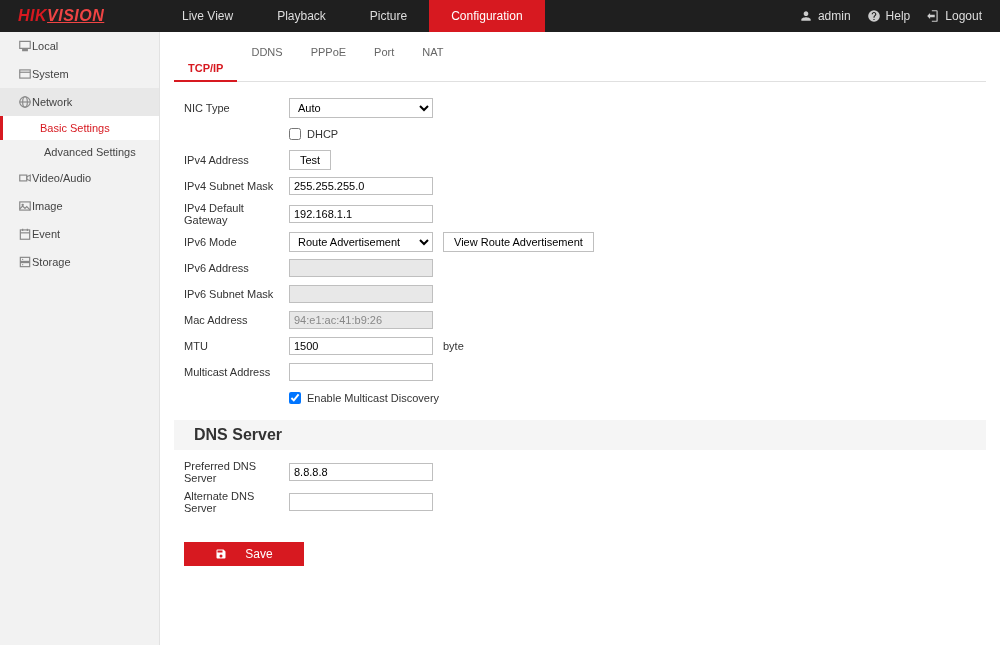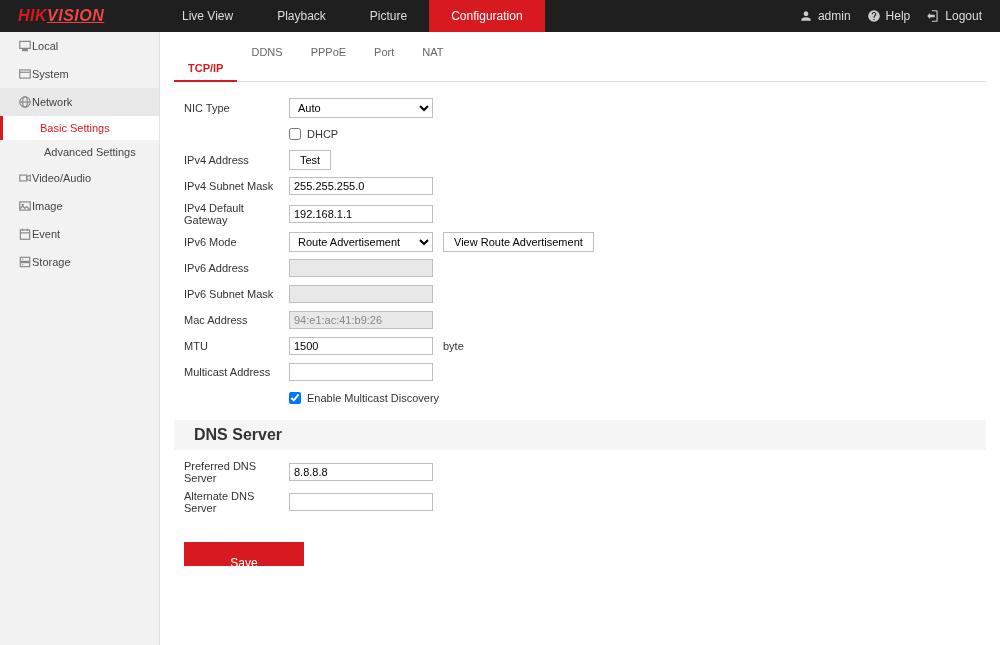--- a/index.html
+++ b/index.html
@@ -42,21 +42,21 @@
 .row input[type=text], .row select { width: 144px; height: 18px; border: 1px solid #bfbfbf; font-size: 11px; padding: 0 4px; background: #fff; }
 .row input[type=text]:disabled { background: #e8e8e8; color: #888; }
 .row select { height: 20px; }
 .row .checkbox-wrap { display: flex; align-items: center; gap: 6px; font-size: 11px; }
 .row input[type=checkbox] { width: 12px; height: 12px; }
 .btn-small { height: 20px; padding: 0 10px; font-size: 11px; background: #fff; border: 1px solid #bfbfbf; cursor: pointer; }
 .unit { font-size: 11px; color: #333; }
 
 .section-head { background: #f5f5f5; padding: 6px 20px; font-size: 16px; font-weight: bold; margin: 12px 0 10px -10px; }
 
-.save-btn { width: 120px; height: 24px; background: #d71920; color: #fff; border: none; font-size: 12px; display: flex; align-items: center; justify-content: center; gap: 18px; cursor: pointer; margin-top: 28px; flex-direction: column; }
+.save-btn { width: 120px; height: 24px; background: #d71920; color: #fff; border: none; font-size: 12px; display: flex; align-items: center; justify-content: center; gap: 18px; cursor: pointer; margin-top: 28px; }
 .save-btn svg { width: 12px; height: 12px; fill: #fff; }
 </style>
 </head>
 <body>
 
 <div class="topbar">
   <div class="logo">
     <span class="hik">HIK</span><span class="vision">VISION</span>
   </div>
   <div class="mainnav">

